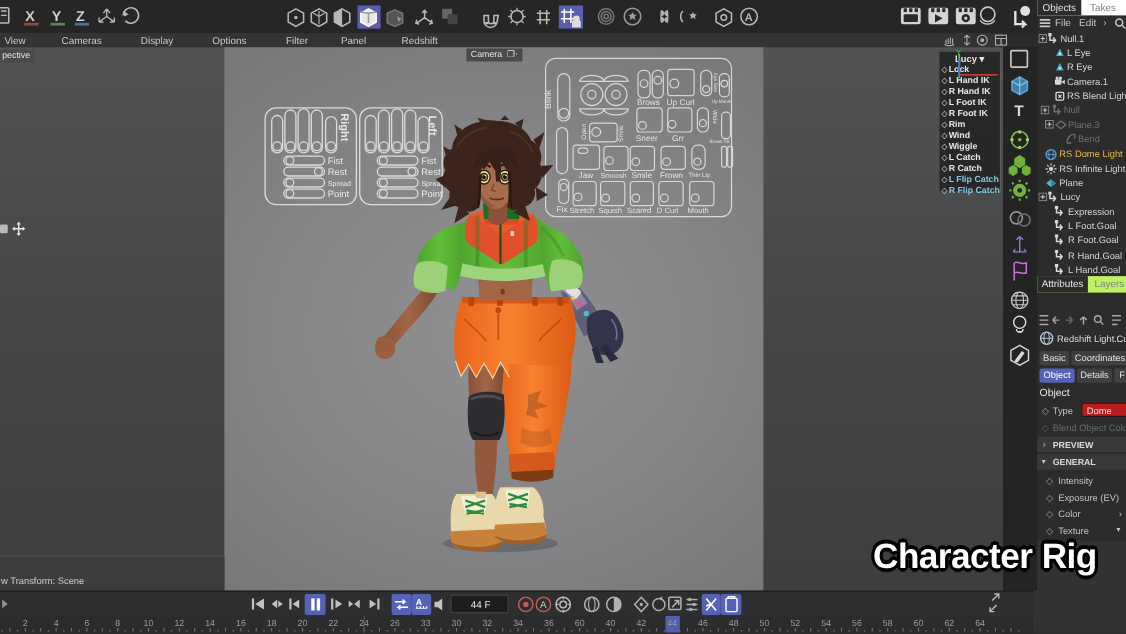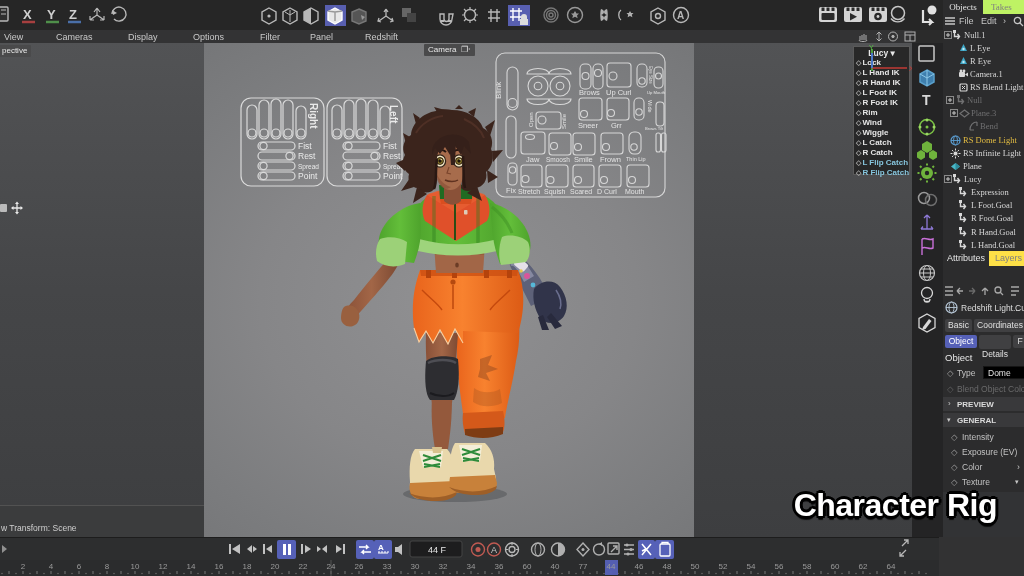--- a/index.html
+++ b/index.html
@@ -22,21 +22,21 @@
 #rpanel{left:943px;top:0;width:81px;height:576px;background:#2c2c2d;}
 #playbar{left:0;top:537px;width:939px;height:23px;background:#2d2e2f;border-top:1px solid #1d1d1d;}
 #ruler{left:0;top:560px;width:939px;height:16px;background:#2b2c2d;}
 #ruler span{position:absolute;top:2px;color:#9a9a9a;font-size:8px;transform:translateX(-50%);}
 #brcorner{left:939px;top:537px;width:85px;height:39px;background:#323233;}
 #bigtext{left:0;top:489px;width:997px;text-align:right;color:#fff;font-weight:bold;z-index:50;
  line-height:1.0;letter-spacing:-0.5px;}
 #bigtext .l1{font-size:32px;margin-left:23px;}
 #bigtext .l2{font-size:26px;}
 #bigtext span{text-shadow:-3px 0 0 #000,3px 0 0 #000,0 -3px 0 #000,0 3px 0 #000,-2px -2px 0 #000,2px -2px 0 #000,-2px 2px 0 #000,2px 2px 0 #000,0 4px 1px rgba(0,0,0,.8);}
-.orow{position:absolute;height:13px;color:#d6d6d6;font-size:8.5px;white-space:nowrap;font-family:Liberation Serif, serif;}
+.orow{position:absolute;height:13px;color:#d6d6d6;font-size:8.5px;white-space:nowrap;}
 .orow.dim{color:#6f6f70;}
 .arow{position:absolute;color:#c2c2c2;font-size:8.5px;white-space:nowrap;}
 </style></head>
 <body>
 
 <div class="abs" id="topbar">
 <svg width="943" height="30" viewBox="0 0 943 30">
 <g stroke="#b8b8b8" fill="none" stroke-width="1.4">
  <rect x="-4" y="7" width="12" height="14" rx="1" fill="#2e2e2e"></rect>
  <path d="M1 10 h5 M1 14 h5" stroke-width="1.2"></path>
@@ -466,21 +466,21 @@
           <path d="M12 256 c0 4 6 4 6 0 M12.5 258.5 h5"></path>
         </g>
   <g stroke="#d8d8d8" stroke-width="1.3">
           <path d="M15 271 l8 4.5 v9 l-8 4.5 l-8 -4.5 v-9 z"></path>
           <path d="M11 284 l6 -8 2.5 2 -6 8 -3.5 1 z" fill="#d8d8d8" stroke="none"></path>
         </g>
  </g>
 </svg>
 </div>
 <div class="abs" id="rpanel">
- <div style="position:absolute;left:0;top:0;width:81px;height:14px;background:#bef264;font-family:Liberation Serif, serif;">
+ <div style="position:absolute;left:0;top:0;width:81px;height:14px;background:#ffffff;">
   <div style="position:absolute;left:0;top:0;width:40px;height:14px;background:#2c2c2d;color:#e4e4e4;font-size:9px;padding-top:2px;text-align:center;box-sizing:border-box;">Objects</div>
   <div style="position:absolute;left:48px;top:2px;color:#7f7f80;font-size:9px;">Takes</div>
  </div>
  <div style="position:absolute;left:0;top:14px;width:81px;height:14px;color:#c6c6c6;font-size:9px;">
   <svg width="10" height="10" viewBox="0 0 10 10" style="position:absolute;left:2px;top:2px">
         <path d="M0 2 h10 M0 5 h10 M0 8 h10" stroke="#c6c6c6" stroke-width="1.6"></path>
       </svg>
   <span style="position:absolute;left:16px;top:2px;">File</span>
   <span style="position:absolute;left:38px;top:2px;text-align:right;">Edit</span>
   <span style="position:absolute;left:60px;top:2px;">›</span>
@@ -590,21 +590,21 @@
       <path d="M2.5 1 v5.5 h4.5 M5.5 4 l2 2.5 -2 2.5" stroke="#d8d8d8" fill="none" stroke-width="1.4"></path>
       <rect x="1" y="0" width="3" height="3" fill="#d8d8d8"></rect>
     </svg>
     <div class="orow" style="left:28px;top:240px;color:#d6d6d6">L Hand.Goal</div>
 <div style="position:absolute;left:0;top:252px;width:81px;height:13px;background:#55555a;"></div>
     <svg width="11" height="11" viewBox="0 0 11 11" style="position:absolute;left:15px;top:253px">
       <path d="M2.5 1 v5.5 h4.5 M5.5 4 l2 2.5 -2 2.5" stroke="#d8d8d8" fill="none" stroke-width="1.4"></path>
       <rect x="1" y="0" width="3" height="3" fill="#d8d8d8"></rect>
     </svg>
     <div class="orow" style="left:28px;top:253px;color:#d6d6d6">L Toe.Goal</div>
- <div style="position:absolute;left:0;top:251px;width:81px;height:15px;background:#fde047;">
+ <div style="position:absolute;left:0;top:251px;width:81px;height:15px;background:#bef264;">
   <div style="position:absolute;left:0;top:0;width:46px;height:15px;background:#2c2c2d;color:#e4e4e4;font-size:9px;padding:2px 0 0 4px;box-sizing:border-box;">Attributes</div>
   <div style="position:absolute;left:52px;top:2px;color:#7f7f80;font-size:9px;">Layers</div>
  </div>
  <svg width="81" height="14" viewBox="0 0 81 14" style="position:absolute;left:0;top:284px;">
   <g stroke="#a8a8a8" fill="none" stroke-width="1.3">
    <path d="M2 3 h8 M2 7 h8 M2 11 h8"></path>
    <path d="M20 7 h-6 M14 7 l3 -3 M14 7 l3 3"></path>
    <path d="M26 7 h6 M32 7 l-3 -3 M32 7 l-3 3" stroke="#6a6a6a"></path>
    <path d="M42 11 v-7 M42 4 l-3 3 M42 4 l3 3"></path>
    <circle cx="55" cy="6" r="3"></circle>
@@ -615,26 +615,26 @@
  <svg width="13" height="13" viewBox="0 0 13 13" style="position:absolute;left:2px;top:301px;">
   <circle cx="6.5" cy="6.5" r="5.5" fill="none" stroke="#b8c8d8" stroke-width="1.2"></circle>
   <ellipse cx="6.5" cy="6.5" rx="2.5" ry="5.5" fill="none" stroke="#b8c8d8" stroke-width="0.9"></ellipse>
   <path d="M1 6.5 h11" stroke="#b8c8d8" stroke-width="0.9"></path>
  </svg>
  <div class="arow" style="left:18px;top:303px;color:#dcdcdc;">Redshift Light...</div>
  <div class="arow" style="left:72px;top:303px;color:#dcdcdc;">Cu</div>
  <div style="position:absolute;left:2px;top:319px;width:27px;height:13px;background:#404042;border-radius:2px;color:#e0e0e0;font-size:8.5px;text-align:center;padding-top:1px;box-sizing:border-box;">Basic</div>
  <div style="position:absolute;left:31px;top:319px;width:52px;height:13px;background:#404042;border-radius:2px;color:#e0e0e0;font-size:8.5px;text-align:center;padding-top:1px;box-sizing:border-box;">Coordinates</div>
  <div style="position:absolute;left:2px;top:335px;width:32px;height:13px;background:#5661b8;border-radius:2px;color:#fff;font-size:8.5px;text-align:center;padding-top:1px;box-sizing:border-box;">Object</div>
- <div style="position:absolute;left:36px;top:335px;width:32px;height:13px;background:#404042;border-radius:2px;color:#e0e0e0;font-size:8.5px;text-align:center;padding-top:14px;box-sizing:border-box;">Details</div>
+ <div style="position:absolute;left:36px;top:335px;width:32px;height:13px;background:#404042;border-radius:2px;color:#e0e0e0;font-size:8.5px;text-align:center;padding-top:1px;box-sizing:border-box;">Details</div>
  <div style="position:absolute;left:70px;top:335px;width:14px;height:13px;background:#404042;border-radius:2px;color:#e0e0e0;font-size:8.5px;text-align:center;padding-top:1px;box-sizing:border-box;">F</div>
  <div class="arow" style="left:2px;top:352px;color:#e8e8e8;font-size:9.5px;">Object</div>
  <div class="arow" style="left:4px;top:368px;color:#9a9a9a;">◇</div>
  <div class="arow" style="left:14px;top:368px;">Type</div>
- <div style="position:absolute;left:40px;top:366px;width:42px;height:13px;background:#000000;border:1px solid #151515;color:#e2e2e2;font-size:8.5px;padding:1px 0 0 4px;box-sizing:border-box;">Dome</div>
+ <div style="position:absolute;left:40px;top:366px;width:42px;height:13px;background:#b91c1c;border:1px solid #151515;color:#e2e2e2;font-size:8.5px;padding:1px 0 0 4px;box-sizing:border-box;">Dome</div>
  <div class="arow" style="left:4px;top:384px;color:#5e5e5f;">◇</div>
  <div class="arow" style="left:14px;top:384px;color:#6a6a6b;">Blend Object Color</div>
  <div style="position:absolute;left:0;top:397px;width:81px;height:14px;background:#39393b;">
   <span style="position:absolute;left:5px;top:2px;color:#c8c8c8;font-size:8px;">›</span>
   <span style="position:absolute;left:14px;top:3px;color:#dadada;font-size:8px;font-weight:bold;">PREVIEW</span>
  </div>
  <div style="position:absolute;left:0;top:413px;width:81px;height:14px;background:#39393b;">
   <span style="position:absolute;left:4px;top:3px;color:#c8c8c8;font-size:7px;">▾</span>
   <span style="position:absolute;left:14px;top:3px;color:#dadada;font-size:8px;font-weight:bold;">GENERAL</span>
  </div>
@@ -791,21 +791,21 @@
 <span style="left:303px">22</span>
 <span style="left:331px">24</span>
 <span style="left:359px">26</span>
 <span style="left:387px">33</span>
 <span style="left:415px">30</span>
 <span style="left:443px">32</span>
 <span style="left:471px">34</span>
 <span style="left:499px">36</span>
 <span style="left:527px">60</span>
 <span style="left:555px">40</span>
-<span style="left:583px">77</span>
+<span style="left:583px">42</span>
 <span style="left:611px">44</span>
 <span style="left:639px">46</span>
 <span style="left:667px">48</span>
 <span style="left:695px">50</span>
 <span style="left:723px">52</span>
 <span style="left:751px">54</span>
 <span style="left:779px">56</span>
 <span style="left:807px">58</span>
 <span style="left:835px">60</span>
 <span style="left:863px">62</span>

